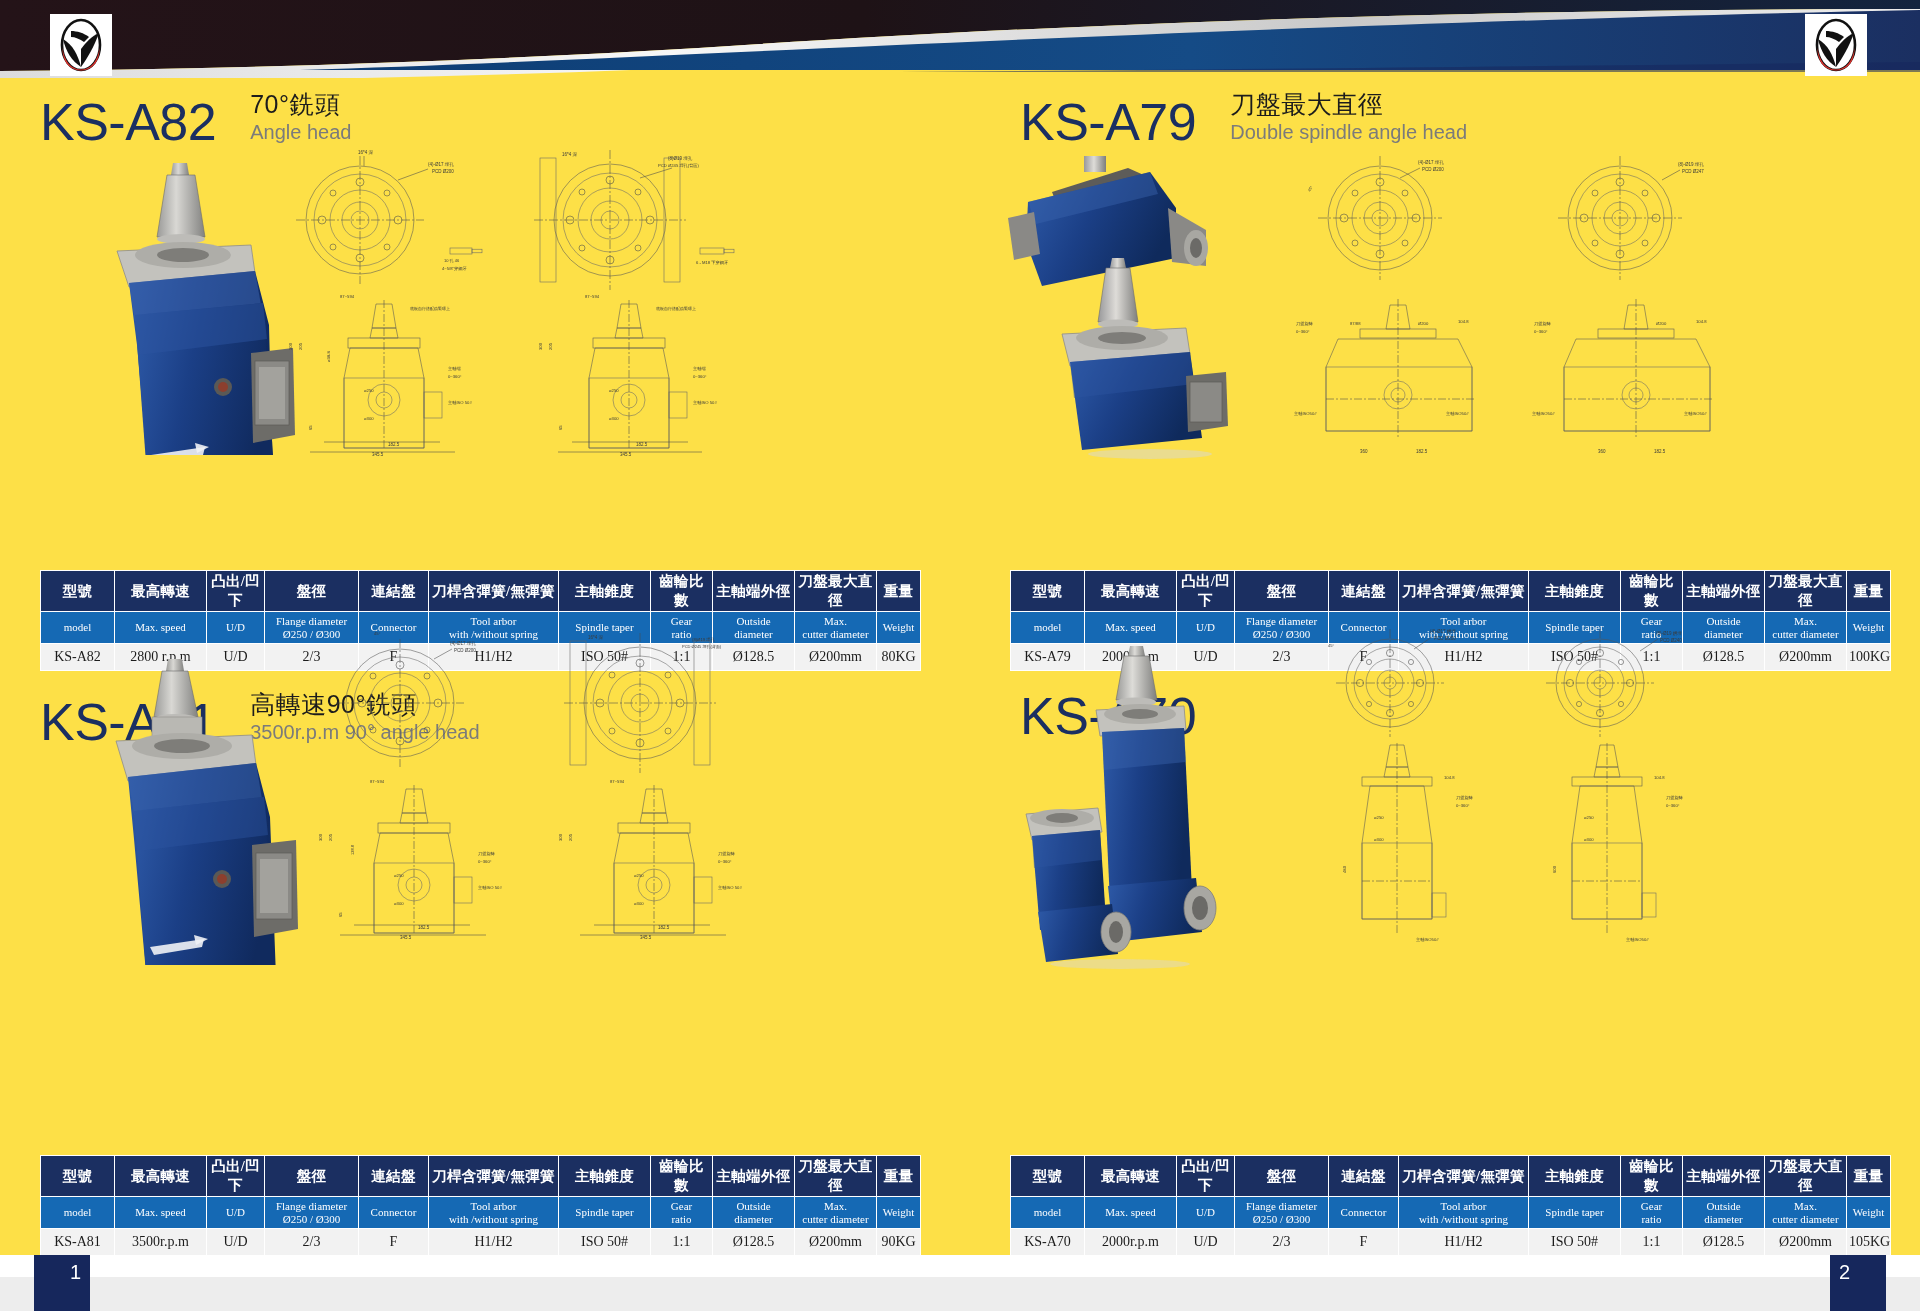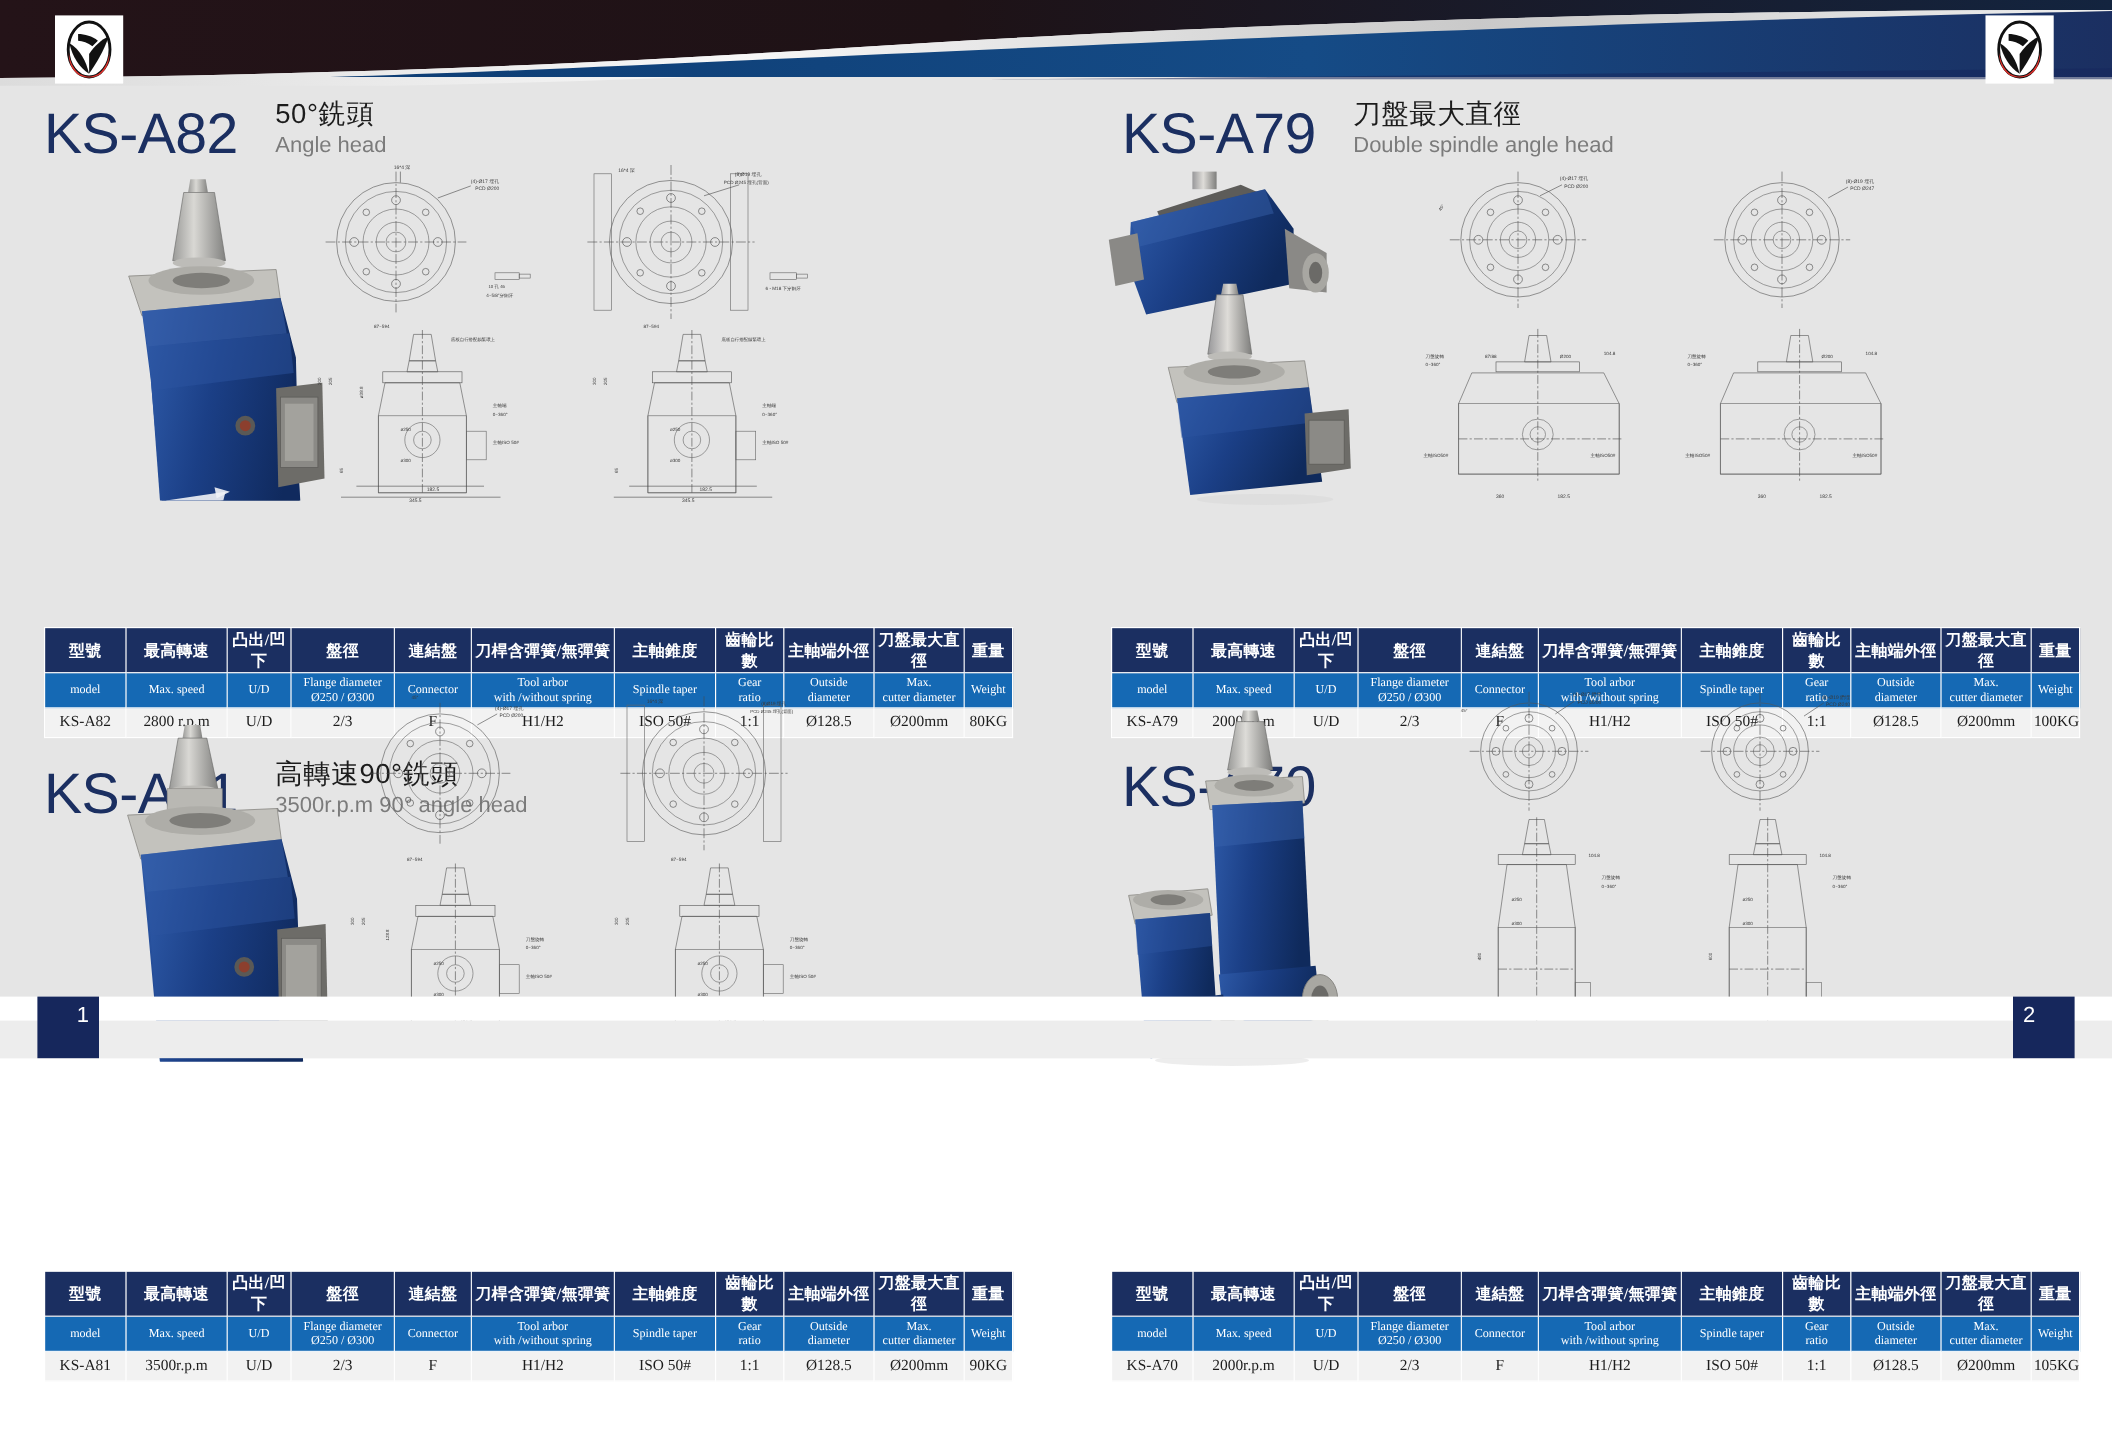--- a/index.html
+++ b/index.html
@@ -2,21 +2,21 @@
 <html><head>
 <meta charset="utf-8">
 <style>
   * { box-sizing: border-box; margin: 0; padding: 0; }
   html, body {
     width: 1920px; height: 1311px;
     background: #ffffff;
     font-family: "Liberation Sans", "DejaVu Sans", sans-serif;
     overflow: hidden;
   }
-  .page { position: relative; width: 1920px; height: 962px; background:#e5e5e5; }
+  .page { position: relative; width: 1920px; height: 1311px; background:#fde047; }
 
   
   .header { position:absolute; top:0; left:0; width:1920px; height:78px; overflow:hidden; }
   .header svg { display:block; }
   .logo-badge {
     position:absolute; width:62px; height:62px; background:#ffffff;
     display:flex; align-items:center; justify-content:center;
   }
   .logo-left  { top:14px;  left:50px; }
   .logo-right { top:14px;  left:1805px; }
@@ -120,21 +120,21 @@
       <path d="M9 22 C12 35 18 44 27 50 C24 38 19 28 9 22 Z" fill="#111111"></path>
       <path d="M45 16 C40 30 34 40 27 50 L27 32 C32 25 38 19 45 16 Z" fill="#111111"></path>
       <path d="M17 14 C23 14 30 16 35 20 L30 25 C26 22 21 20 17 20 Z" fill="#111111"></path>
     </svg>
   </div>
 
   <div class="product" style="top:90px; left:40px; width:890px;">
     <div class="title-row">
       <div class="model-name">KS-A82</div>
       <div class="title-texts">
-        <div class="title-cn">50°銑頭</div>
+        <div class="title-cn">70°銑頭</div>
         <div class="title-en">Angle head</div>
       </div>
     </div>
   </div>
 
   <svg style="position:absolute; top:155px; left:55px;" width="250" height="300" viewBox="0 0 250 300">
     <defs>
       <linearGradient id="bl1" x1="0" y1="0" x2="1" y2="0.3">
         <stop offset="0%" stop-color="#2e5aa8"></stop>
           <stop offset="45%" stop-color="#1b3f86"></stop>

